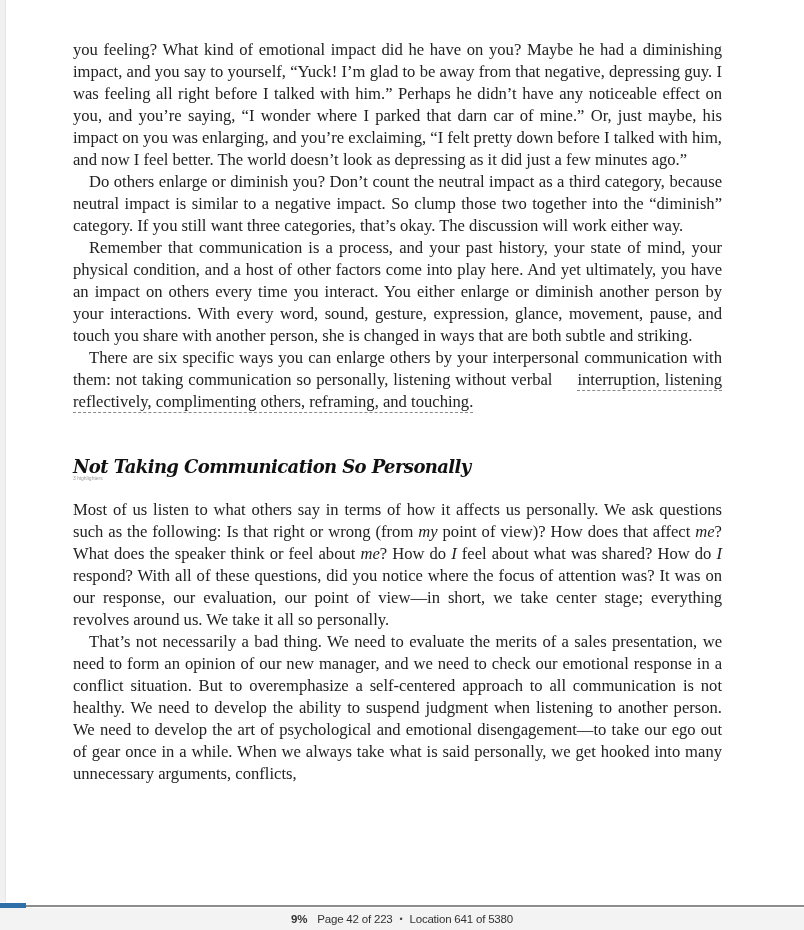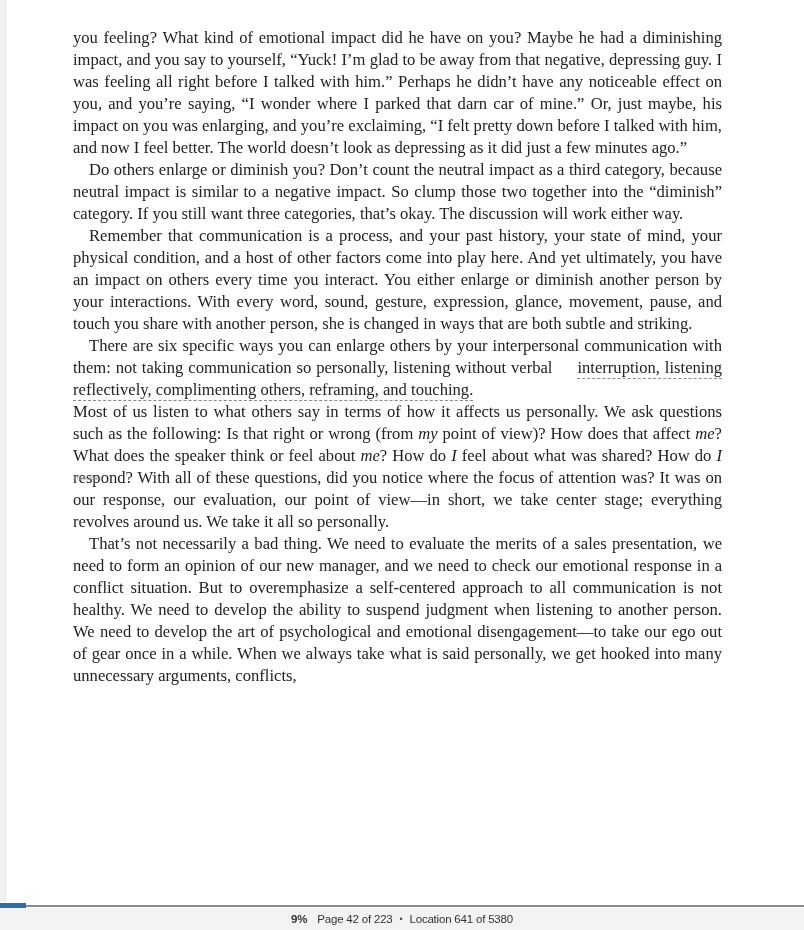--- a/index.html
+++ b/index.html
@@ -18,21 +18,21 @@
     .left-edge {
       position: absolute;
       left: 0; top: 0;
       width: 5px; height: 902px;
       background: #f1f1f1;
       border-right: 1px solid #e6e6e6;
     }
     .reader-page {
       position: absolute;
       left: 73px;
-      top: 27px;
+      top: 39px;
       width: 649px;
     }
     .para {
       margin: 0;
       font-family: "Liberation Serif", "DejaVu Serif", serif;
       font-size: 16.6px;
       line-height: 22px;
       text-align: justify;
       text-indent: 16px;
       color: #222222;
@@ -103,20 +103,21 @@
 <body>
 
 <div class="left-edge"></div>
 
 <div class="reader-page">
   <p class="para no-indent">you feeling? What kind of emotional impact did he have on you? Maybe he had a diminishing impact, and you say to yourself, “Yuck! I’m glad to be away from that negative, depressing guy. I was feeling all right before I talked with him.” Perhaps he didn’t have any noticeable effect on you, and you’re saying, “I wonder where I parked that darn car of mine.” Or, just maybe, his impact on you was enlarging, and you’re exclaiming, “I felt pretty down before I talked with him, and now I feel better. The world doesn’t look as depressing as it did just a few minutes ago.”</p>
   <p class="para">Do others enlarge or diminish you? Don’t count the neutral impact as a third category, because neutral impact is similar to a negative impact. So clump those two together into the “diminish” category. If you still want three categories, that’s okay. The discussion will work either way.</p>
   <p class="para">Remember that communication is a process, and your past history, your state of mind, your physical condition, and a host of other factors come into play here. And yet ultimately, you have an impact on others every time you interact. You either enlarge or diminish another person by your interactions. With every word, sound, gesture, expression, glance, movement, pause, and touch you share with another person, she is changed in ways that are both subtle and striking.</p>
   <p class="para"><span>There are six specific ways you can enlarge others by your interpersonal communication with them: not taking communication so personally, listening without verbal </span><span class="highlight-span">interruption, listening reflectively, complimenting others, reframing, and touching.</span></p>
 
+  <h2 class="section-heading">Not Taking Communication So Personally</h2>
 
   <p class="para no-indent"><span>Most of us listen to what others say in terms of how it affects us personally. We ask questions such as the following: Is that right or wrong (from </span><em>my</em><span> point of view)? How does that affect </span><em>me</em><span>? What does the speaker think or feel about </span><em>me</em><span>? How do </span><em>I</em><span> feel about what was shared? How do </span><em>I</em><span> respond? With all of these questions, did you notice where the focus of attention was? It was on our response, our evaluation, our point of view—in short, we take center stage; everything revolves around us. We take it all so personally.</span></p>
   <p class="para">That’s not necessarily a bad thing. We need to evaluate the merits of a sales presentation, we need to form an opinion of our new manager, and we need to check our emotional response in a conflict situation. But to overemphasize a self-centered approach to all communication is not healthy. We need to develop the ability to suspend judgment when listening to another person. We need to develop the art of psychological and emotional disengagement—to take our ego out of gear once in a while. When we always take what is said personally, we get hooked into many unnecessary arguments, conflicts,</p>
 </div>
 
 <div class="highlight-note">3 highlighters</div>
 
 <div class="progress-line"></div>
 <div class="progress-fill" style="background: rgb(46, 111, 168);"></div>
 

